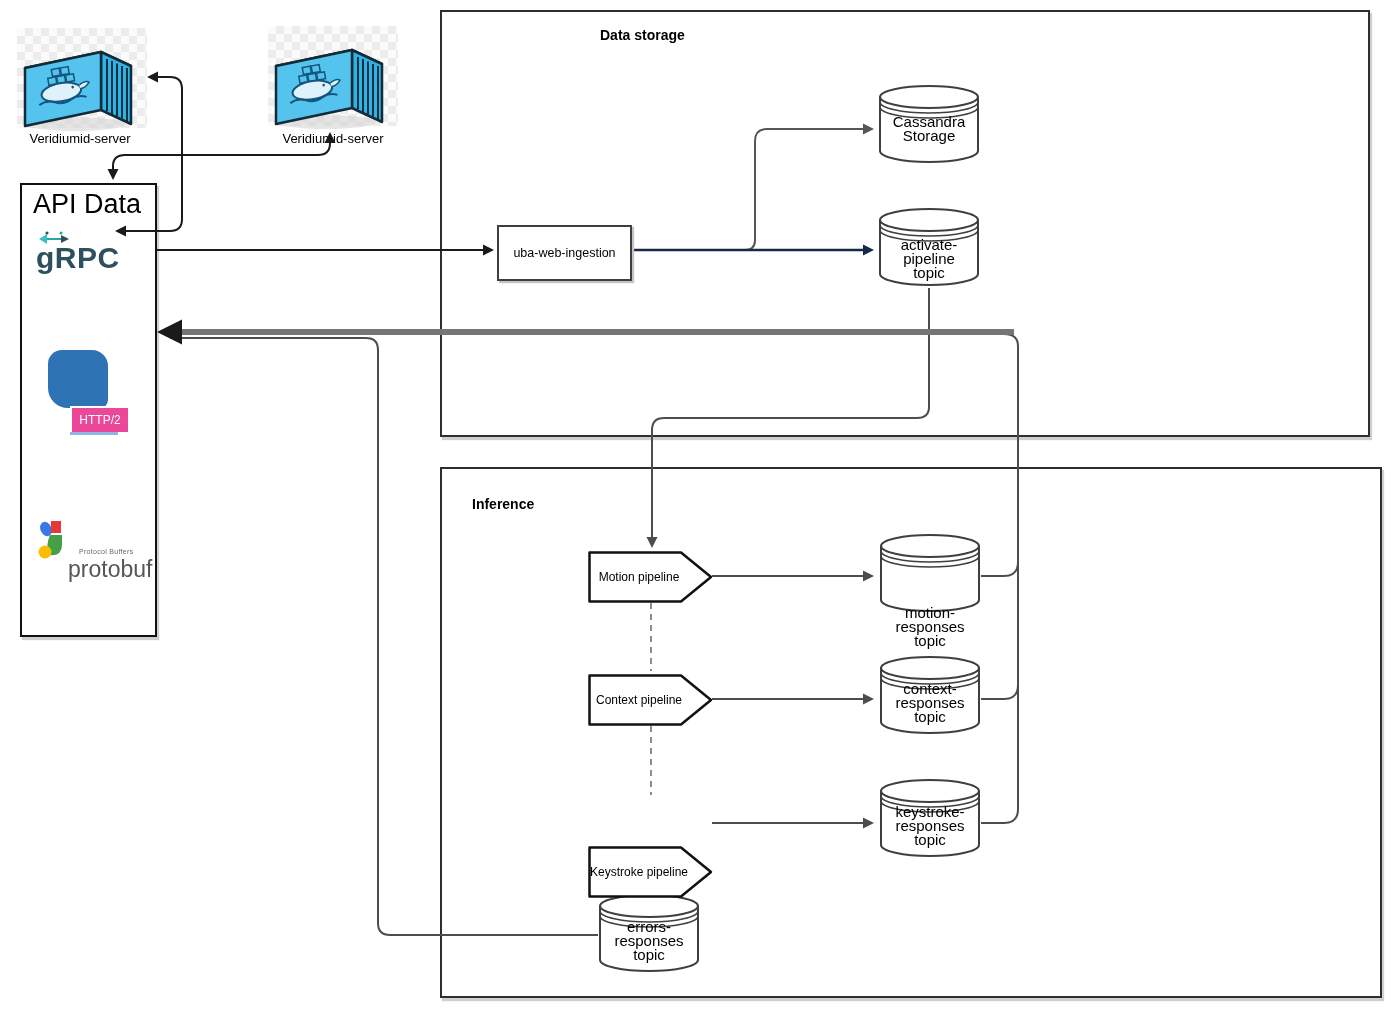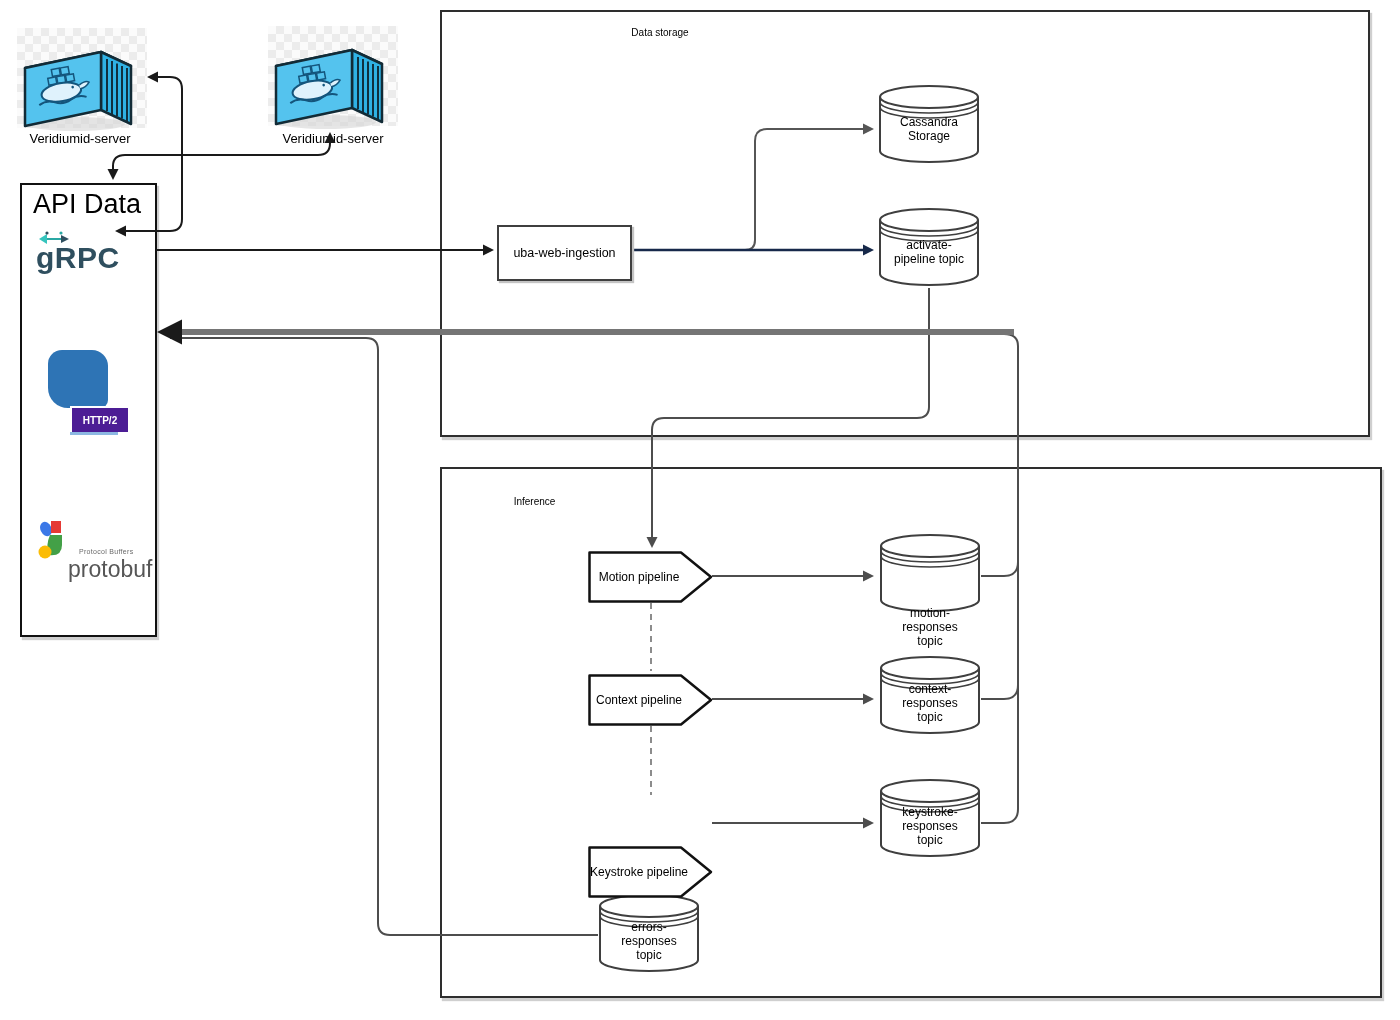--- a/index.html
+++ b/index.html
@@ -3,39 +3,39 @@
 <meta charset="utf-8">
 <style>
   html,body{margin:0;padding:0;background:#fff;}
   .stage{
     position:relative;width:1400px;height:1020px;background:#ffffff;overflow:hidden;
     font-family:"Liberation Sans","DejaVu Sans",sans-serif;color:#000;
   }
   .abs{position:absolute;}
   
   .bigbox{position:absolute;background:#fff;border:2px solid #2e2e2e;box-shadow:2px 3px 1px #cfcfcf;}
-  .bigbox-label{position:absolute;font-weight:normal;font-size:10px;text-align:center;}
+  .bigbox-label{position:absolute;font-weight:bold;font-size:14px;text-align:left;}
   
   .apibox{position:absolute;background:#fff;border:2px solid #111;box-shadow:2px 3px 1px #cfcfcf;}
   .api-title{position:absolute;font-size:27px;color:#000;}
   .grpc-text{position:absolute;font-size:30px;font-weight:600;color:#2f4f5f;letter-spacing:.5px;}
   .http2-main{position:absolute;background:#2e74b5;border-radius:14px 16px 8px 20px;}
-  .http2-band{position:absolute;background:#4c1d95;border-top:2px solid #fff;border-left:2px solid #fff;
-    display:flex;align-items:center;justify-content:center;color:#fff;font-weight:bold;font-size:10px;}
+  .http2-band{position:absolute;background:#ec4899;border-top:2px solid #fff;border-left:2px solid #fff;
+    display:flex;align-items:center;justify-content:center;color:#fff;font-weight:normal;font-size:12px;}
   .http2-strip{position:absolute;background:#8db8e2;}
   .pb-text{position:absolute;font-size:23px;color:#565656;}
   .pb-sub{position:absolute;font-size:7px;color:#6a6a6a;letter-spacing:.3px;}
   
   .checker{position:absolute;background:conic-gradient(#ececec 25%,#fbfbfb 0 50%,#ececec 0 75%,#fbfbfb 0) 0 0/16px 16px;}
   .node-label{position:absolute;font-size:13px;text-align:center;color:#000;}
   
   .ubabox{position:absolute;background:#fff;border:2px solid #3f3f3f;box-shadow:2px 2px 1px #c4c4c4;
     display:flex;align-items:center;justify-content:center;font-size:12.5px;}
   .cyl{position:absolute;width:102px;height:80px;}
-  .cyl-label{position:absolute;left:50%;transform:translateX(-50%);text-align:center;font-size:12px;line-height:14px;}
+  .cyl-label{position:absolute;left:50%;transform:translateX(-50%);text-align:center;font-size:15px;line-height:14px;}
   .pipe{position:absolute;width:125px;height:40px;}
   .pipe-label{position:absolute;left:0;top:0;width:102px;height:52px;display:flex;align-items:center;justify-content:center;font-size:12px;}
   .edges{position:absolute;left:0;top:0;pointer-events:none;}
 </style>
 </head>
 <body>
 
 <div class="stage">
 
   <div class="bigbox" style="left:440px;top:10px;width:926px;height:423px;"></div>

